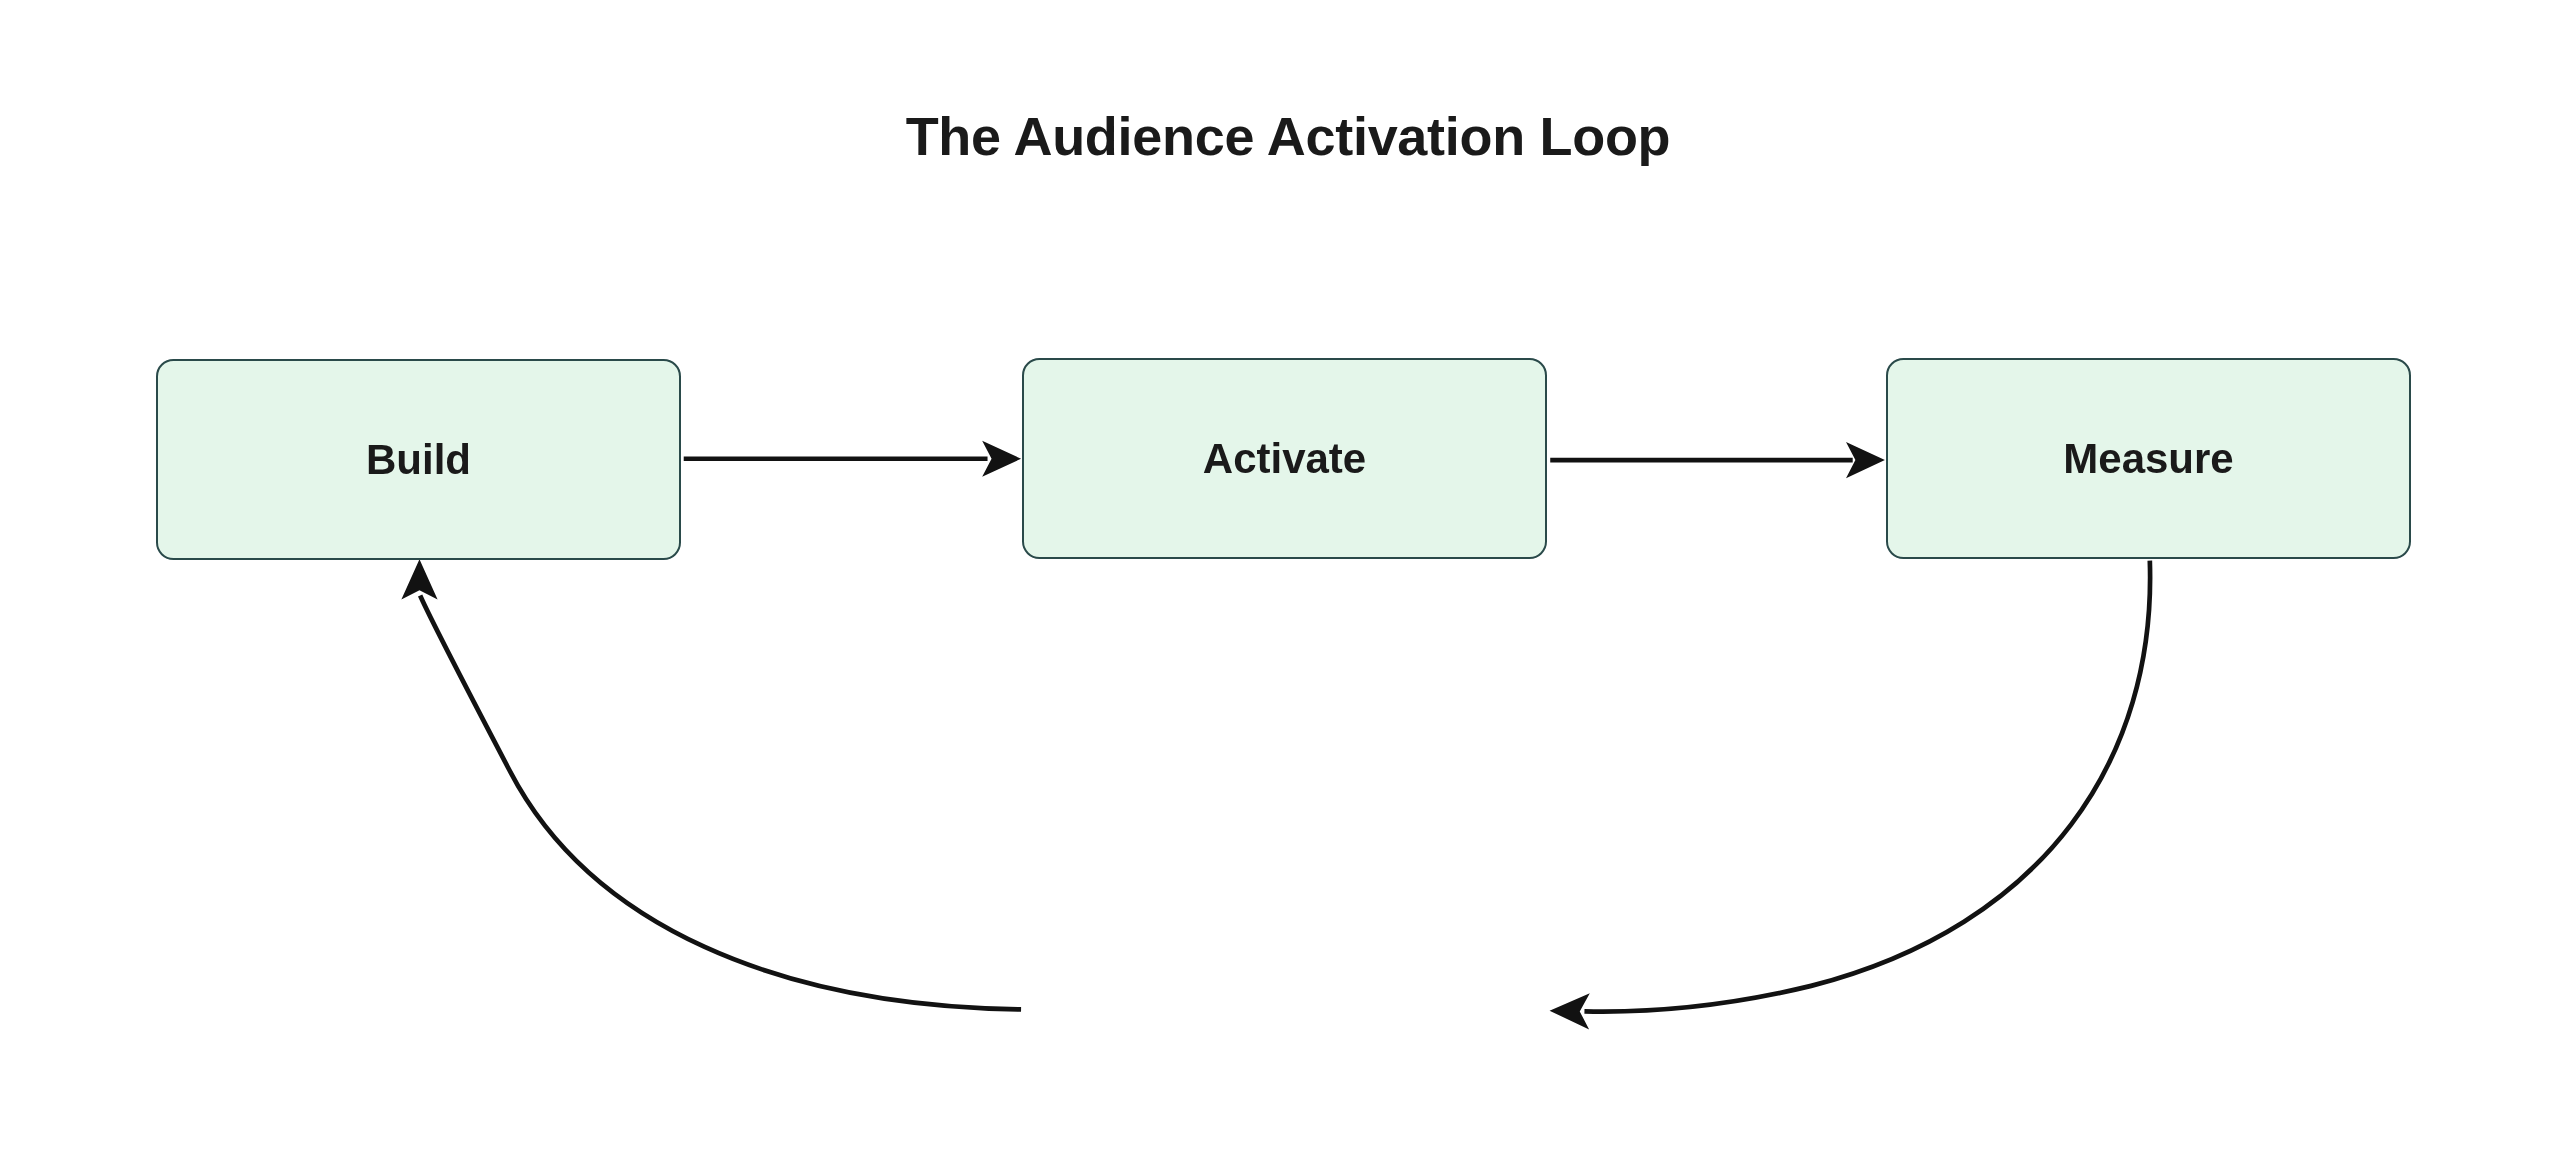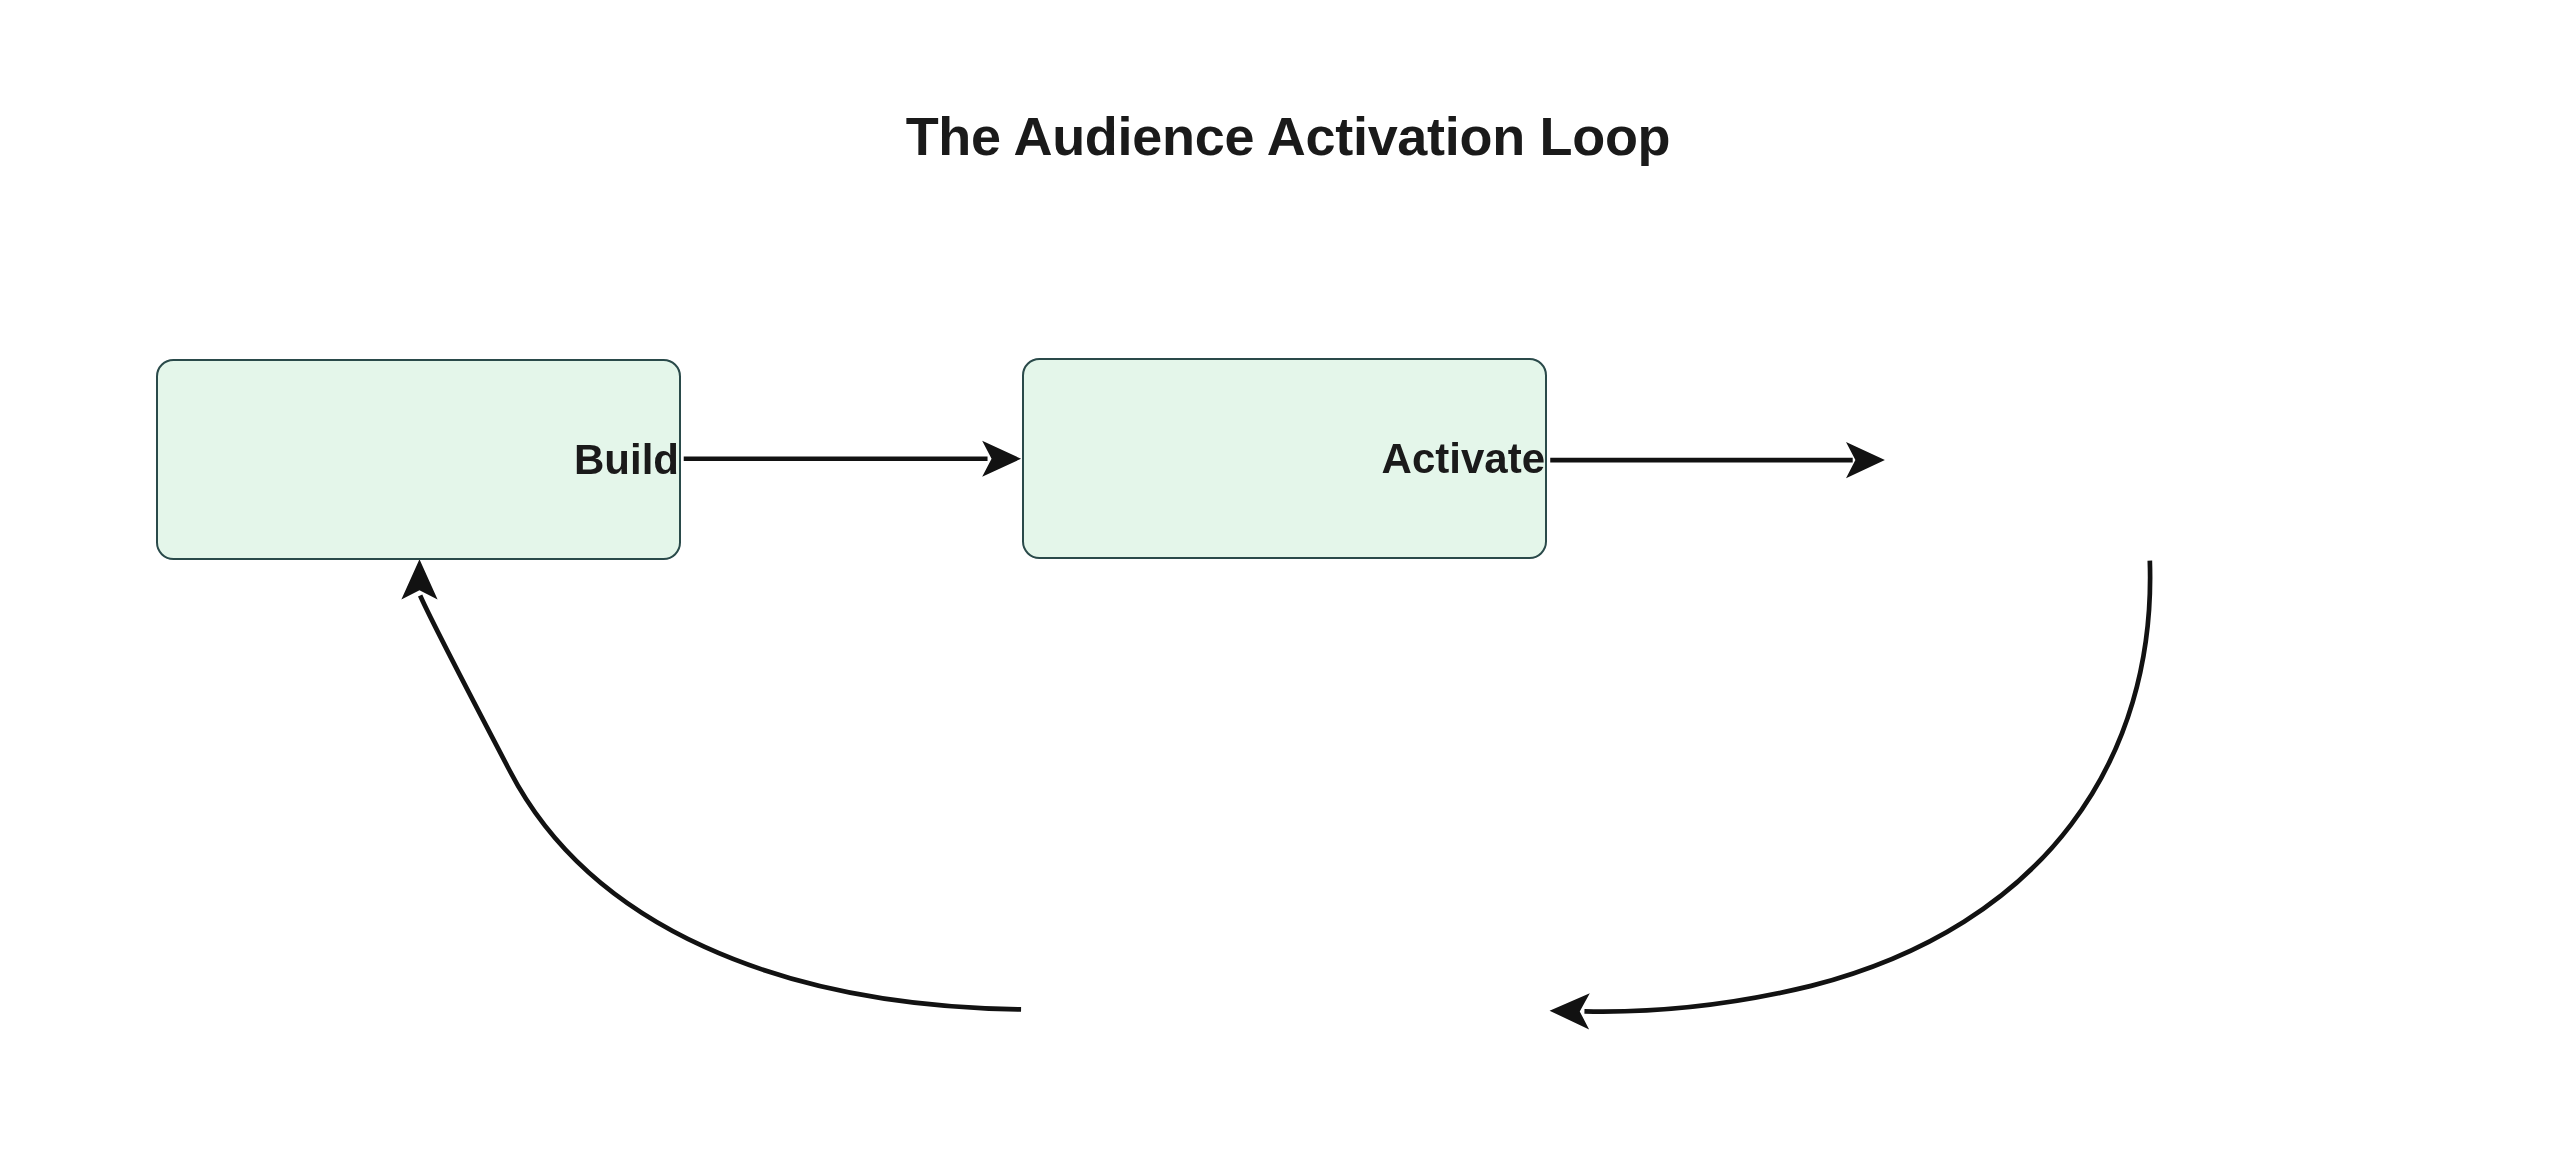--- a/index.html
+++ b/index.html
@@ -31,21 +31,21 @@
     font-family: "Liberation Sans", sans-serif;
   }
   .node {
     position: absolute;
     box-sizing: border-box;
     background: #e4f6ea;
     border: 2.7px solid #2a4a4a;
     border-radius: 17.4px;
     display: flex;
     align-items: center;
-    justify-content: flex-end;
+    justify-content: center;
     z-index: 3;
   }
   .node-label {
     font-size: 42px;
     font-weight: bold;
     color: #1a1a1a;
     font-family: "Liberation Sans", sans-serif;
     white-space: nowrap;
   }
   #node-build     { left: 156px;  top: 359px;  width: 525px; height: 201px; }
@@ -103,16 +103,19 @@
   </svg>
 
   <div class="node" id="node-build">
     <span class="node-label">Build</span>
   </div>
 
   <div class="node" id="node-activate">
     <span class="node-label">Activate</span>
   </div>
 
+  <div class="node" id="node-measure">
+    <span class="node-label">Measure</span>
+  </div>
 
 
 </div>
 
 
 </body></html>

